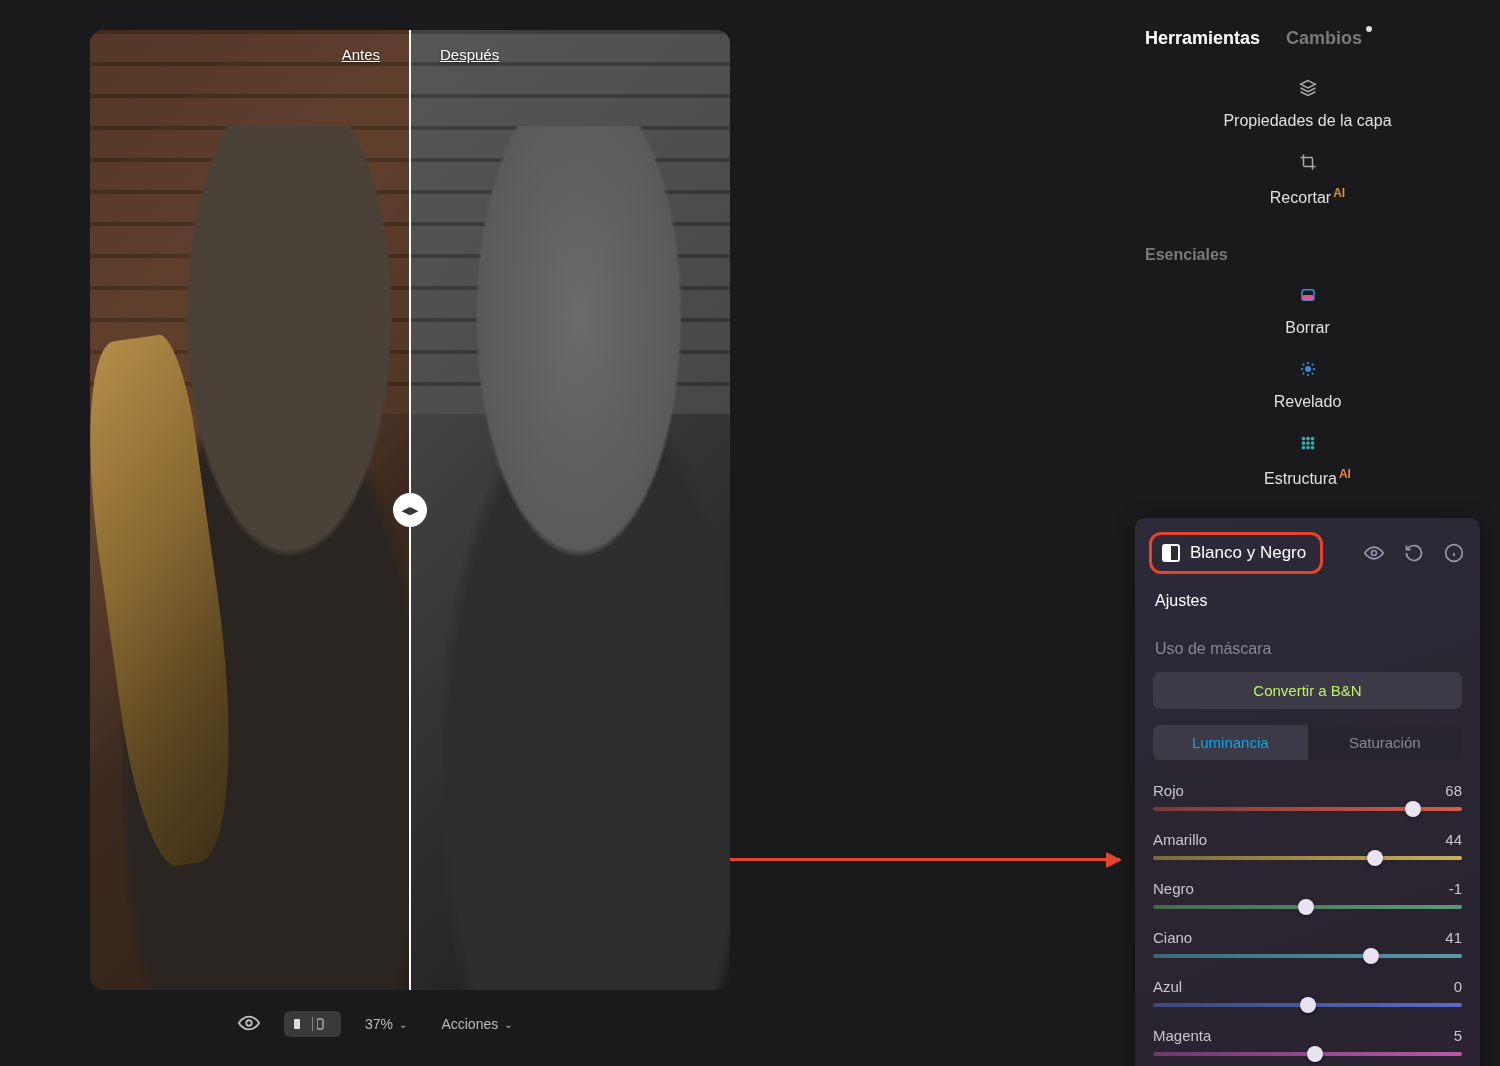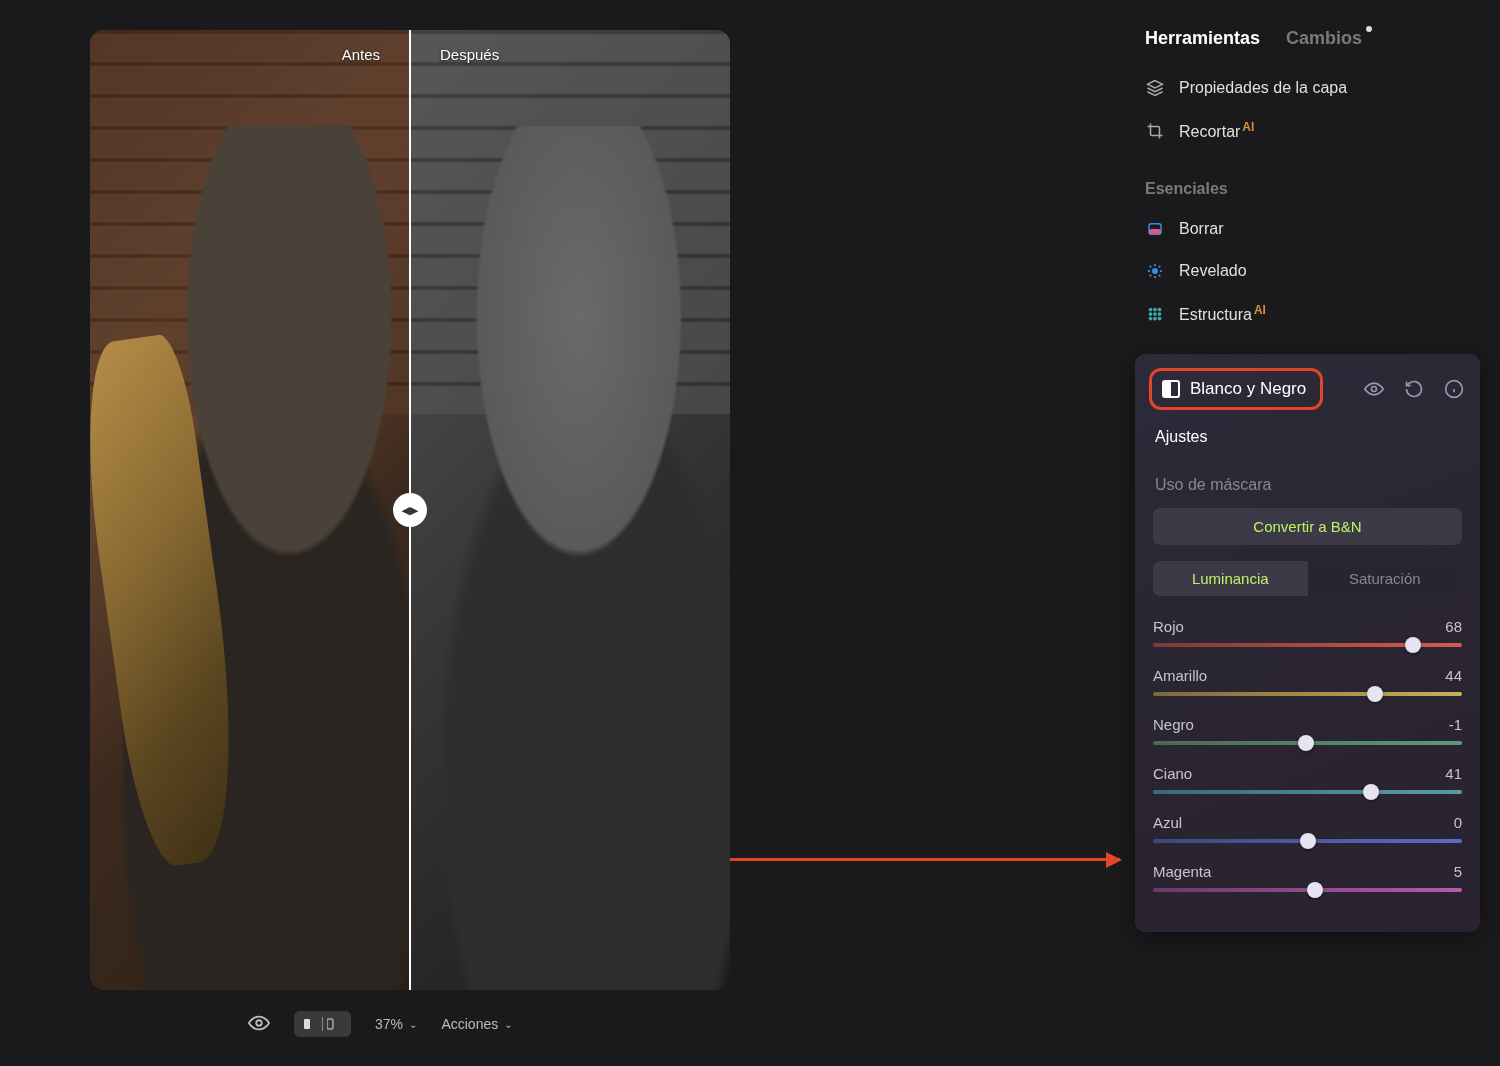--- a/index.html
+++ b/index.html
@@ -52,56 +52,56 @@
     transform: rotate(-8deg);
   }
   .compare-labels {
     position: absolute;
     top: 16px; left: 0; right: 0;
     display: flex;
     color: #fff;
     font-size: 15px;
     text-shadow: 0 1px 3px rgba(0,0,0,0.7);
   }
-  .compare-labels span { flex:1; text-align:center; }
+  .compare-labels span { flex:1; text-align:center;text-decoration:underline; }
   .compare-labels span:first-child { text-align:right; padding-right:30px; }
   .compare-labels span:last-child { text-align:left; padding-left:30px; }
   .compare-divider {
     position:absolute; left:50%; top:0; bottom:0; width:2px; background:#fff;
     transform: translateX(-1px);
   }
   .compare-handle {
     position:absolute; left:50%; top:50%; width:34px; height:34px;
     background:#fff; border-radius:50%;
     transform:translate(-50%,-50%);
     display:flex; align-items:center; justify-content:center;
     color:#333; font-size:11px;
   }
   .bottom-bar {
-    position:absolute; left:108px; top:1004px; width:640px; height:40px;
+    position:absolute; left:98px; top:1004px; width:640px; height:40px;
     display:flex; align-items:center; gap:24px; color:#bbb;
     padding-left: 140px;
   }
   .bottom-bar .seg {
     display:flex; align-items:center; justify-content:center;
     background:#3a3a3c; border-radius:6px; padding:6px 10px;
     gap:2px;
   }
   .zoom { display:flex; align-items:center; gap:6px; }
   .panel {
     position:absolute; right:20px; top:10px; width:345px; bottom:4px;
     color:#ccc;
   }
   .tabs-top { display:flex; gap:26px; padding:18px 10px 18px 10px; font-size:18px; font-weight:600; }
   .tabs-top .active { color:#fff; }
   .tabs-top .inactive { color:#7a7a7a; position:relative; }
   .dot { position:absolute; top:-2px; right:-10px; width:6px; height:6px; background:#ddd; border-radius:50%; }
   .tool-item {
     display:flex; align-items:center; gap:14px; padding:11px 10px;
-    font-size:16px; color:#e0e0e0; cursor:pointer;
+    font-size:16px; color:#e0e0e0; cursor:pointer;flex-direction:column;
   }
   .tool-item .ico { width:20px; height:20px; display:flex; align-items:center; justify-content:center; color:#aaa; }
   .ai-badge { color:#d89040; font-size:12px; font-weight:700; margin-left:2px; vertical-align: super;}
   .section-label { color:#7a7a7a; font-size:16px; font-weight:600; padding:28px 10px 10px; }
   .tool-item .ico.blue { color:#3a8dde; }
   .tool-item .ico.teal { color:#3aa8a8; }
   .bn-panel {
     margin-top:18px;
     background: linear-gradient(160deg,#2d2a3a 0%,#2a2632 40%,#2a2230 100%);
     border-radius:10px;
@@ -126,21 +126,21 @@
   .bn-tabs .active { color:#fff; }
   .bn-tabs .inactive { color:#8a8592; }
   .bn-body { padding: 0 18px; }
   .convert-btn {
     background:#3d3a48; color:#bef264; text-align:center;
     padding:10px; border-radius:7px; font-size:15px; cursor:pointer;
     margin-bottom:16px;
   }
   .seg2 { display:flex; background:#28252f; border-radius:7px; overflow:hidden; margin-bottom:22px; }
   .seg2 div { flex:1; text-align:center; padding:9px; font-size:15px; cursor:pointer; }
-  .seg2 .active { background:#3d3a48; color:#bef264; }
+  .seg2 .active { background:#3d3a48; color:#0ea5e9; }
   .seg2 .inactive { color:#8a8592; }
   .slider-row { margin-bottom:20px; }
   .slider-top { display:flex; justify-content:space-between; font-size:15px; color:#c8c5d0; margin-bottom:8px;}
   .slider-track {
     position:relative; height:4px; border-radius:2px;
   }
   .slider-thumb {
     position:absolute; top:50%; width:16px; height:16px; background:#e8e3f0;
     border-radius:50%; transform:translate(-50%,-50%);
     box-shadow:0 1px 3px rgba(0,0,0,0.5);
@@ -188,21 +188,21 @@
       </svg>
     <div style="width:1px;height:14px;background:#888;margin:0 2px"></div>
     <svg width="14" height="14" viewBox="0 0 14 14">
         <rect x="0" y="2" width="6" height="10" fill="none" stroke="#ddd" rx="1"></rect>
       </svg>
   </div>
   <div class="zoom">
     <span>37%</span>
     <span style="font-size:10px">⌄</span>
   </div>
-  <div class="zoom" style="">
+  <div class="zoom" style="margin-left:10px">
     <span>Acciones</span>
     <span style="font-size:10px">⌄</span>
   </div>
 </div>
 
 <div class="panel">
   <div class="tabs-top">
     <span class="active">Herramientas</span>
     <span class="inactive">
       <span>Cambios</span><span class="dot"></span>

